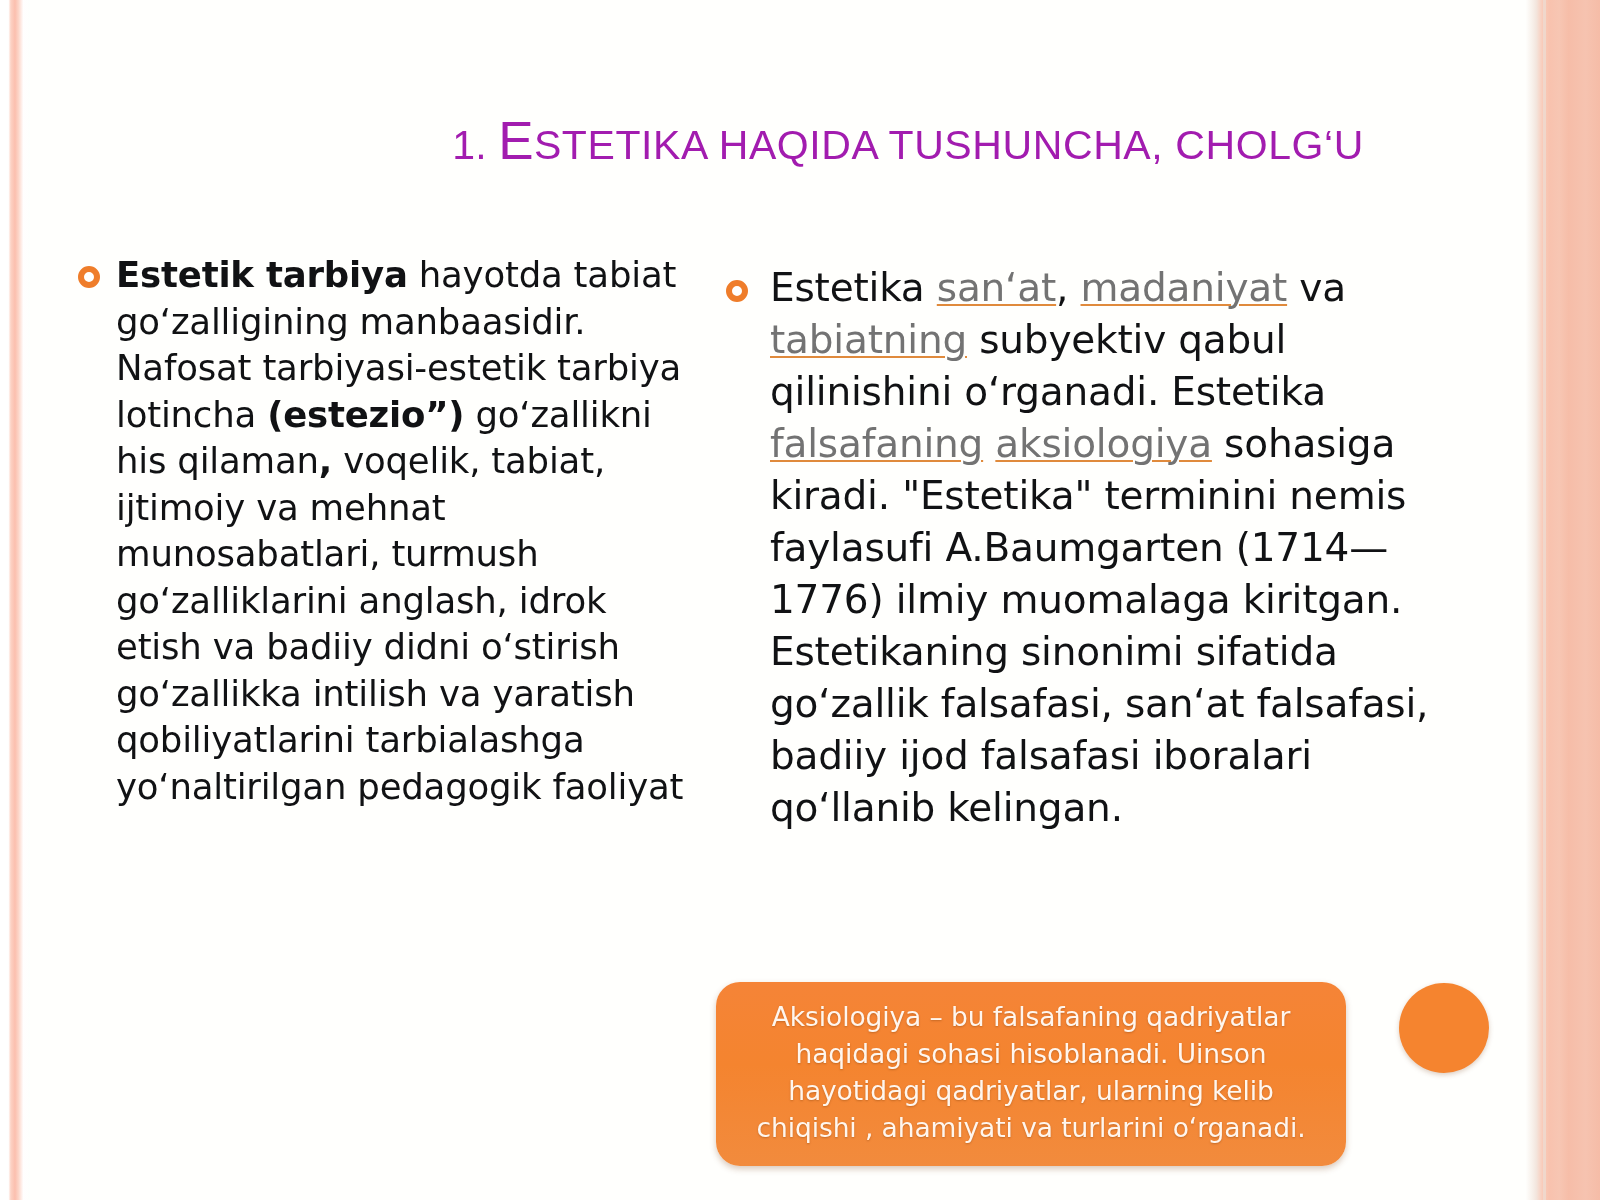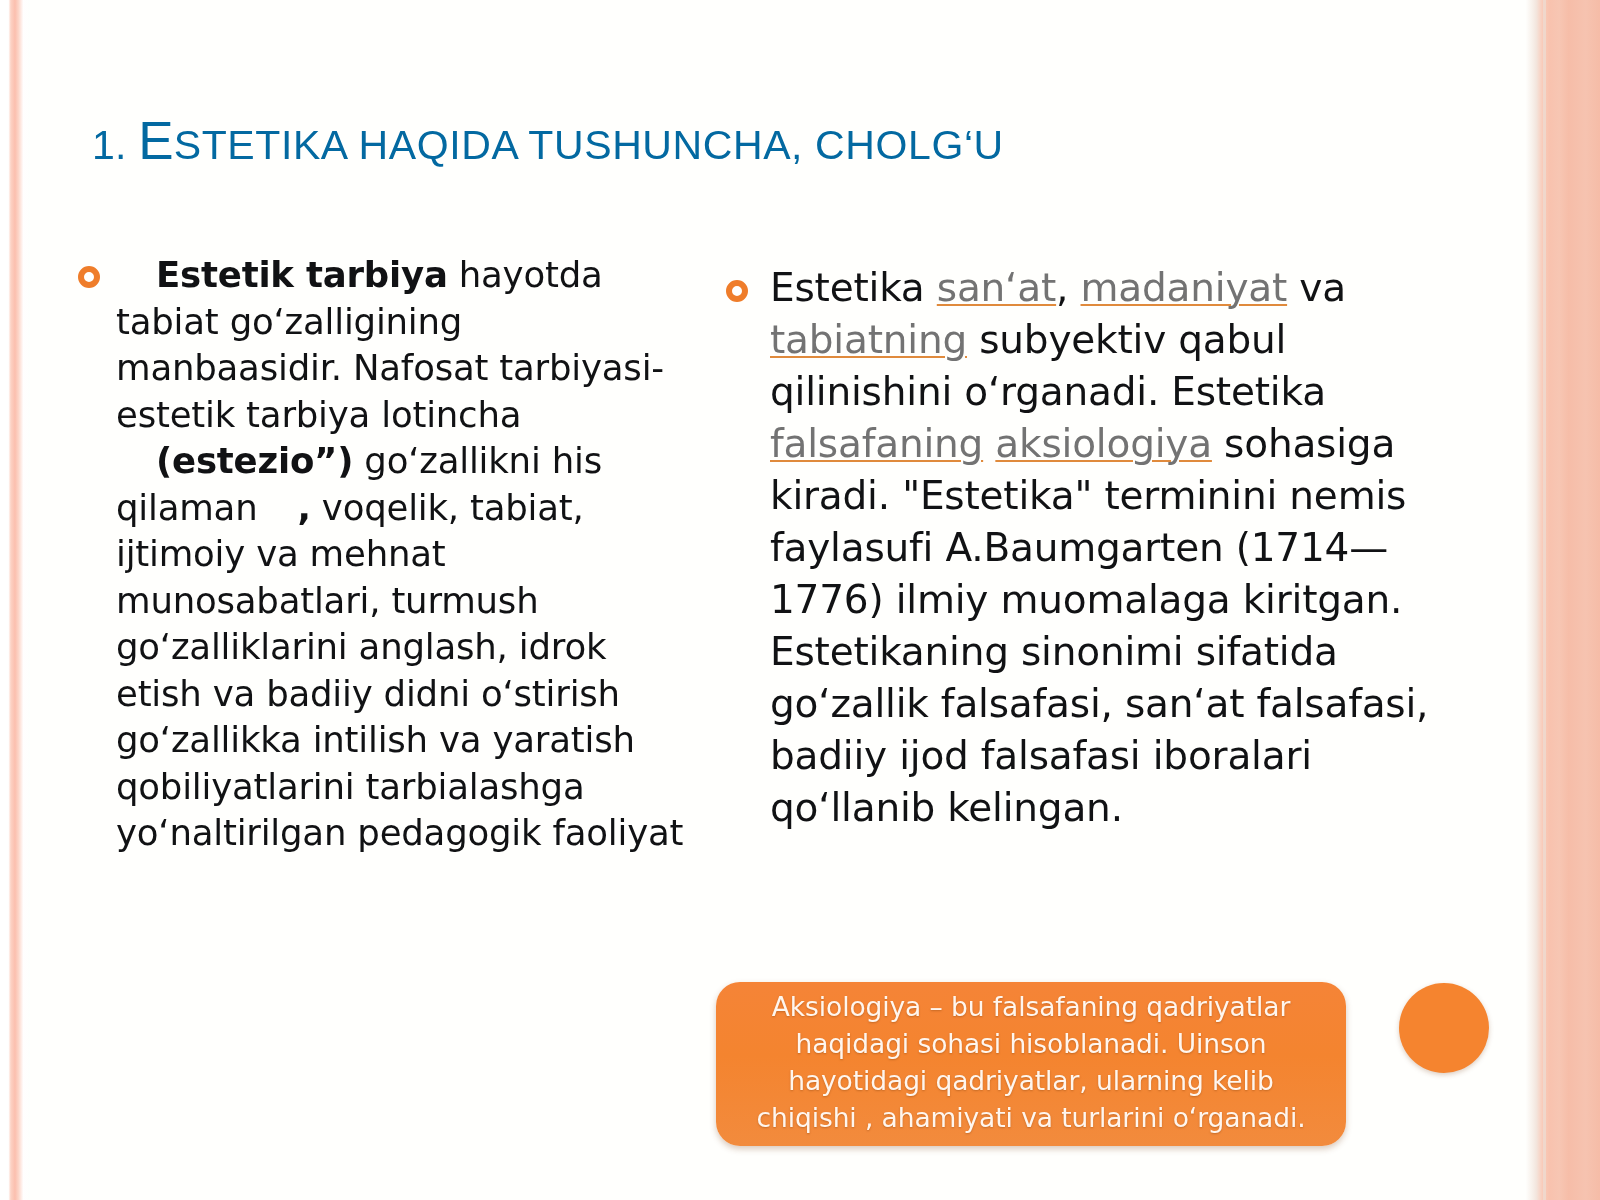--- a/index.html
+++ b/index.html
@@ -60,28 +60,29 @@
     position: absolute;
     right: 54px; top: 0;
     width: 3px; height: 1200px;
     background: #efd9cf;
     opacity: .85;
   }
 
   
   .title {
     position: absolute;
-    left: 92px;
+    left: 104px;
     top: 86px;
     width: 1260px;
-    color: #0369a1;
+    color: #a21caf;
     font-family: "Liberation Serif", serif;
     font-weight: 400;
     line-height: 1.30;
     letter-spacing: .2px;
+    text-align: right;
   }
   .title .ln {
     display: block;
     white-space: nowrap;
   }
   .title .cap {
     font-family: "Liberation Sans", sans-serif;
     font-size: 53px;
   }
   .title .sc {
@@ -123,37 +124,37 @@
   .col-left .col-text {
     font-size: 35.5px;
     line-height: 46.5px;
     letter-spacing: -0.2px;
   }
   .col-right .col-text {
     font-size: 39px;
     line-height: 52px;
     letter-spacing: -0.2px;
   }
-  .col-text b { font-weight: 700; margin-left: 40px; }
+  .col-text b { font-weight: 700; }
 
   a.link, .link {
     color: #737373;
     text-decoration: underline;
     text-decoration-color: #e08a3c;
     text-underline-offset: 3px;
     text-decoration-thickness: 2px;
   }
 
   
   .callout {
     position: absolute;
     left: 716px;
     top: 982px;
     width: 630px;
-    height: 164px;
+    height: 184px;
     box-sizing: border-box;
     border-radius: 24px;
     background: linear-gradient(180deg, #f58437 0%, #f4842f 45%, #f28b3d 100%);
     box-shadow: 0 3px 6px rgba(120,60,20,.28);
     display: flex;
     align-items: center;
     justify-content: center;
     padding: 6px 22px 10px 22px;
   }
   .callout-text {

